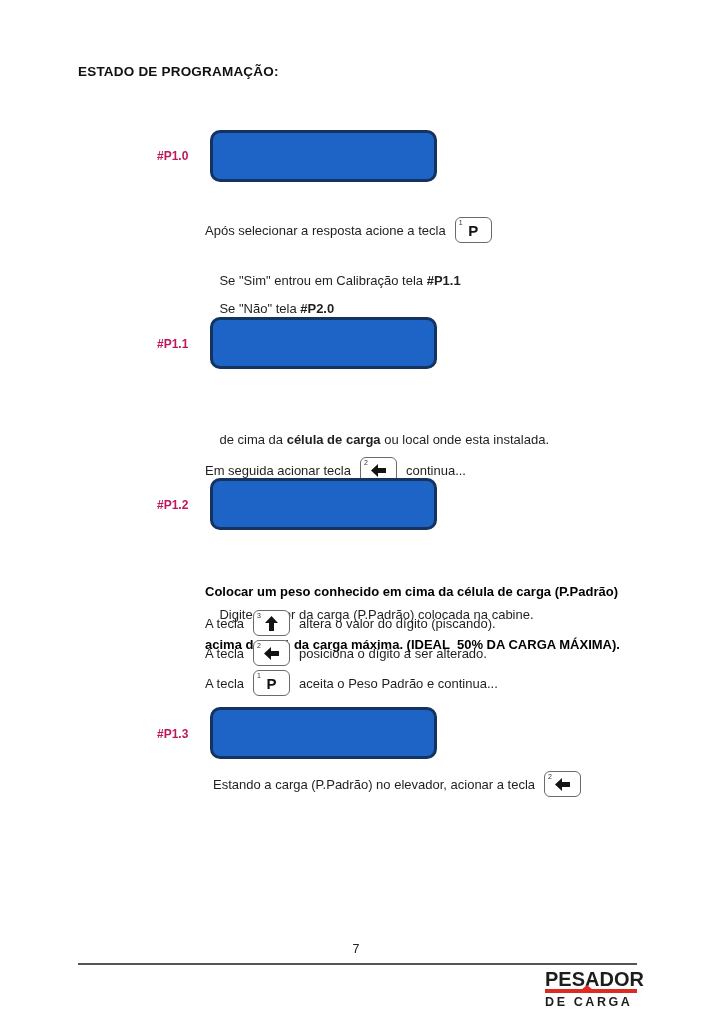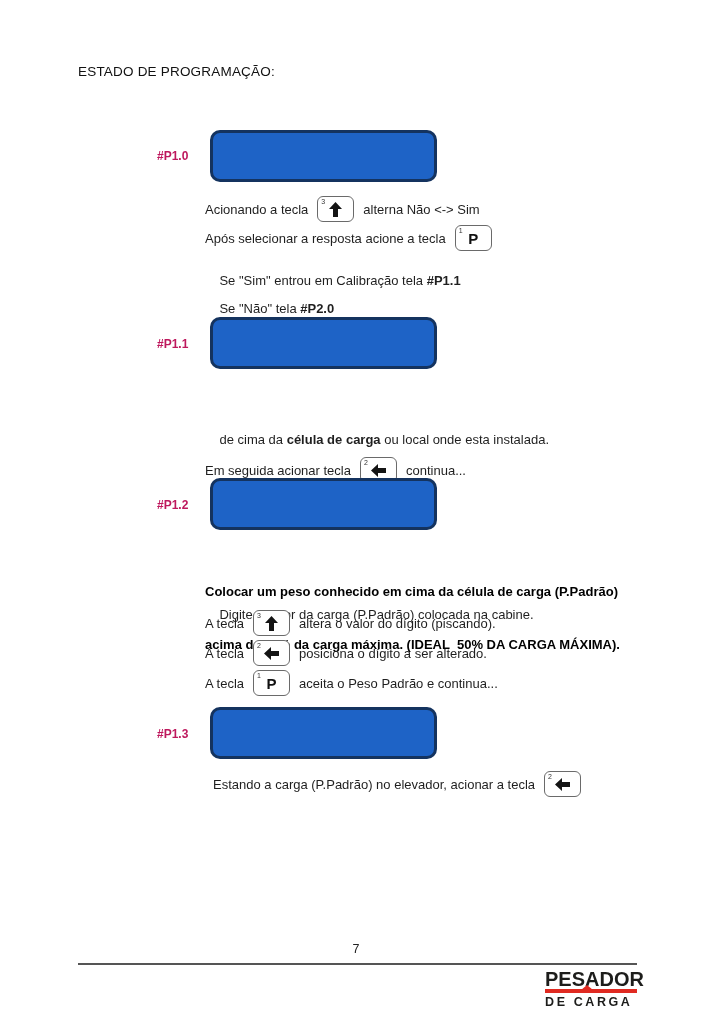--- a/index.html
+++ b/index.html
@@ -3,21 +3,21 @@
 <meta charset="utf-8">
 <style>
   html,body{margin:0;padding:0;background:#888;}
   .page{
     position:relative;width:724px;height:1024px;background:#ffffff;
     font-family:"Liberation Sans",sans-serif;color:#1f1f1f;overflow:hidden;
     margin:0 auto;
   }
   .title{
     position:absolute;left:78px;top:64px;margin:0;
-    font-size:13.5px;font-weight:normal;letter-spacing:.2px;color:#111;
+    font-size:13.5px;font-weight:bold;letter-spacing:.2px;color:#111;
   }
   .sec-label{
     position:absolute;left:157px;width:48px;
     font-size:12px;font-weight:bold;color:#be185d;white-space:pre;
   }
   .lcd{
     position:absolute;left:210px;width:227px;height:52px;box-sizing:border-box;
     background:var(--lcd-blue,#1E63C6);
     border:3px solid var(--lcd-border,#14335F);
     border-radius:10px;padding:2px 7px 0 7px;
@@ -84,32 +84,22 @@
 <div class="page">
 
   <h1 class="title">ESTADO DE PROGRAMAÇÃO:</h1>
 
   <div class="sec-label" style="top:149px">#P1.0</div>
   <div class="lcd" style="top:130px">
     <div>Calib.  PESAGEM ?</div>
     
   </div>
 
-  <div class="line" style="top:195px">
-    <span>Acionando a tecla</span>
-    <span class="key">
-      <span class="knum">3</span>
-      <svg class="karr" width="13" height="15" viewBox="0 0 13 15">
-          <path d="M6.5 0 L13 7 H9 V15 H4 V7 H0 Z"></path>
-        </svg>
-    </span>
-    <span>alterna Não &lt;-&gt; Sim</span>
-  </div>
-
-  <div class="line" style="top:224px">
+
+  <div class="line" style="top:216px">
     <span>Após selecionar a resposta acione a tecla</span>
     <span class="key">
       <span class="knum">1</span>
       <span class="kp">P</span>
     </span>
   </div>
 
   <div class="tline" style="top:258px">
     <span>Se "Sim" entrou em Calibração tela </span><span class="b">#P1.1</span>
   </div>

